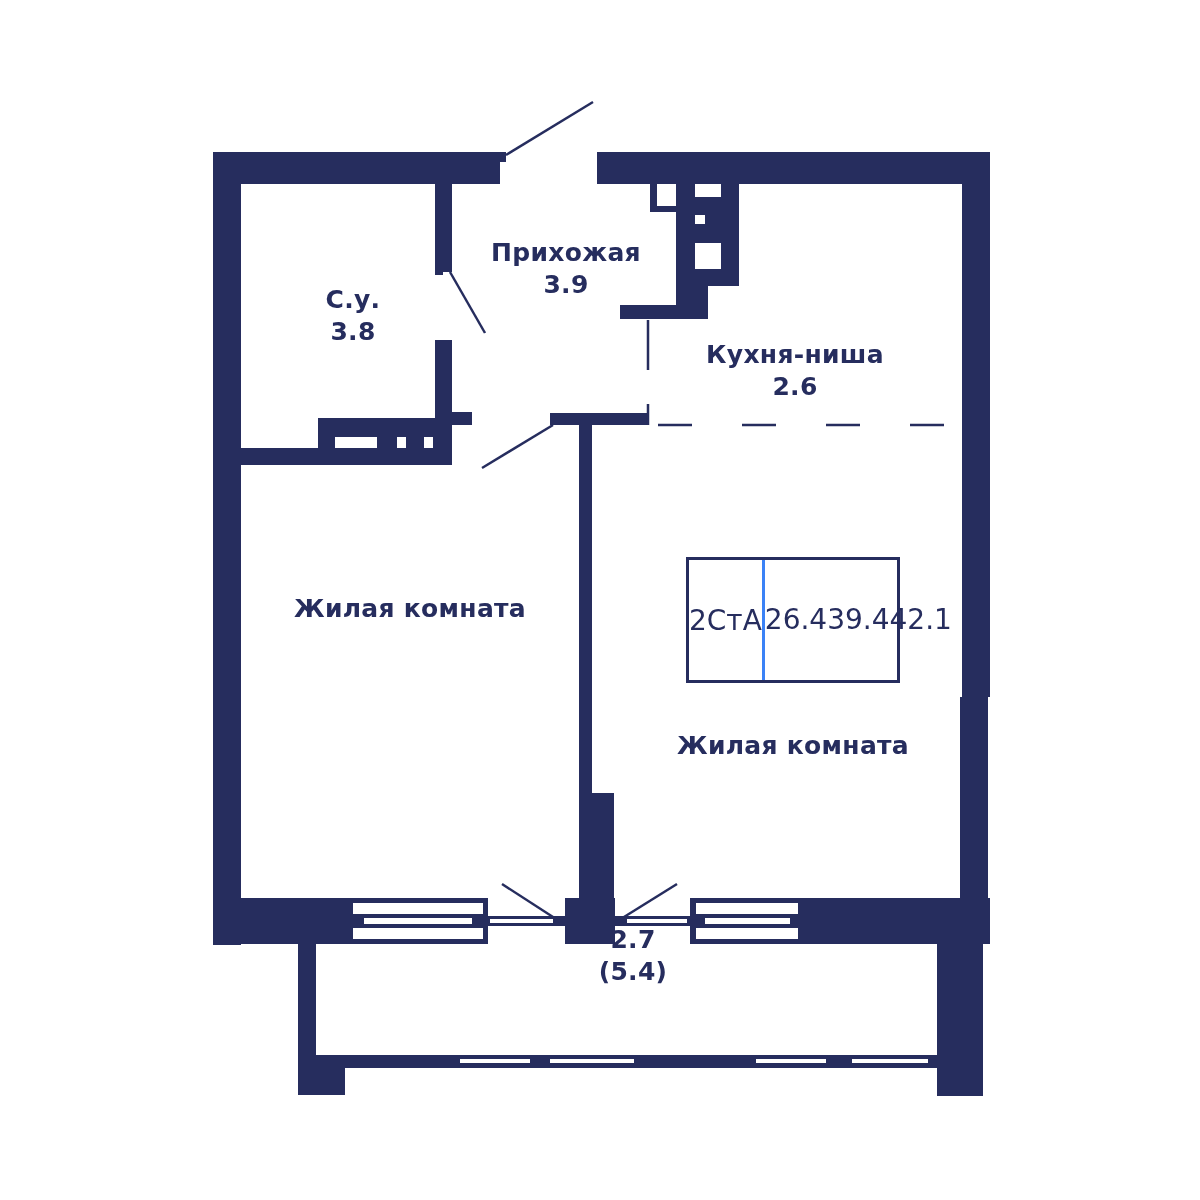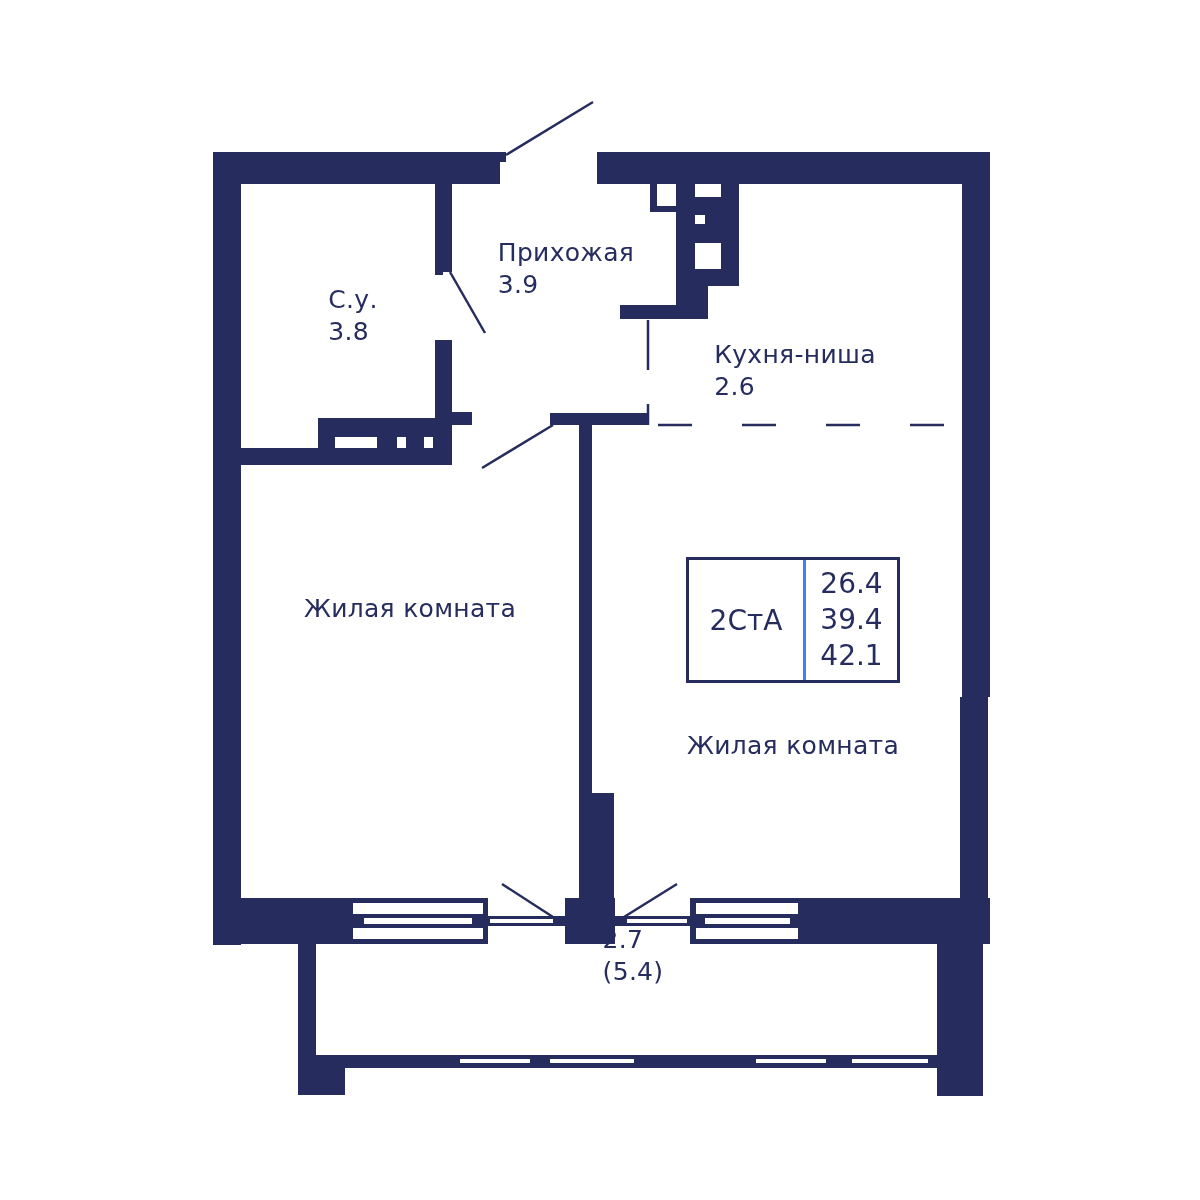--- a/index.html
+++ b/index.html
@@ -2,25 +2,25 @@
 <html><head>
   <meta charset="utf-8">
   <style>
     html, body { margin: 0; padding: 0; background: #ffffff; }
     body { width: 1200px; height: 1200px; position: relative; overflow: hidden; font-family: "DejaVu Sans", sans-serif; }
     #plan { position: absolute; left: 0; top: 0; width: 1200px; height: 1200px; }
     .wall { fill: #262d5e; }
     .line { stroke: #262d5e; stroke-width: 2.5; fill: none; }
     .dash { stroke: #262d5e; stroke-width: 2.5; fill: none; stroke-dasharray: 50 34; }
     .hole { fill: #ffffff; }
-    .label { position: absolute; color: #262d5e; font-size: 25px; line-height: 32px; transform: translateX(-50%); white-space: nowrap; letter-spacing: 0.3px; }
+    .label { position: absolute; color: #262d5e; font-size: 25px; line-height: 32px; text-align: center; transform: translateX(-50%); white-space: nowrap; letter-spacing: 0.3px; font-weight: bold; }
     .label span { display: block; }
     .badge { position: absolute; left: 686px; top: 557px; width: 214px; height: 126px; border: 3px solid #262d5e; box-sizing: border-box; display: flex; color: #262d5e; }
     .badge-code { width: 114px; border-right: 3px solid #3b82f6; display: flex; align-items: center; justify-content: center; font-size: 28px; }
-    .badge-vals { flex: 1; display: flex; flex-direction: column; justify-content: center; align-items: center; font-size: 28px; line-height: 36px; }
+    .badge-vals { flex: 1; display: flex; flex-direction: row; justify-content: center; align-items: center; font-size: 28px; line-height: 36px; }
   </style>
 </head>
 <body>
 
 <svg id="plan" viewBox="0 0 1200 1200" xmlns="http://www.w3.org/2000/svg">
 
   <g>
 
     <rect class="wall" x="213" y="152" width="287" height="32"></rect>
     <rect class="wall" x="500" y="152" width="6" height="10"></rect>

